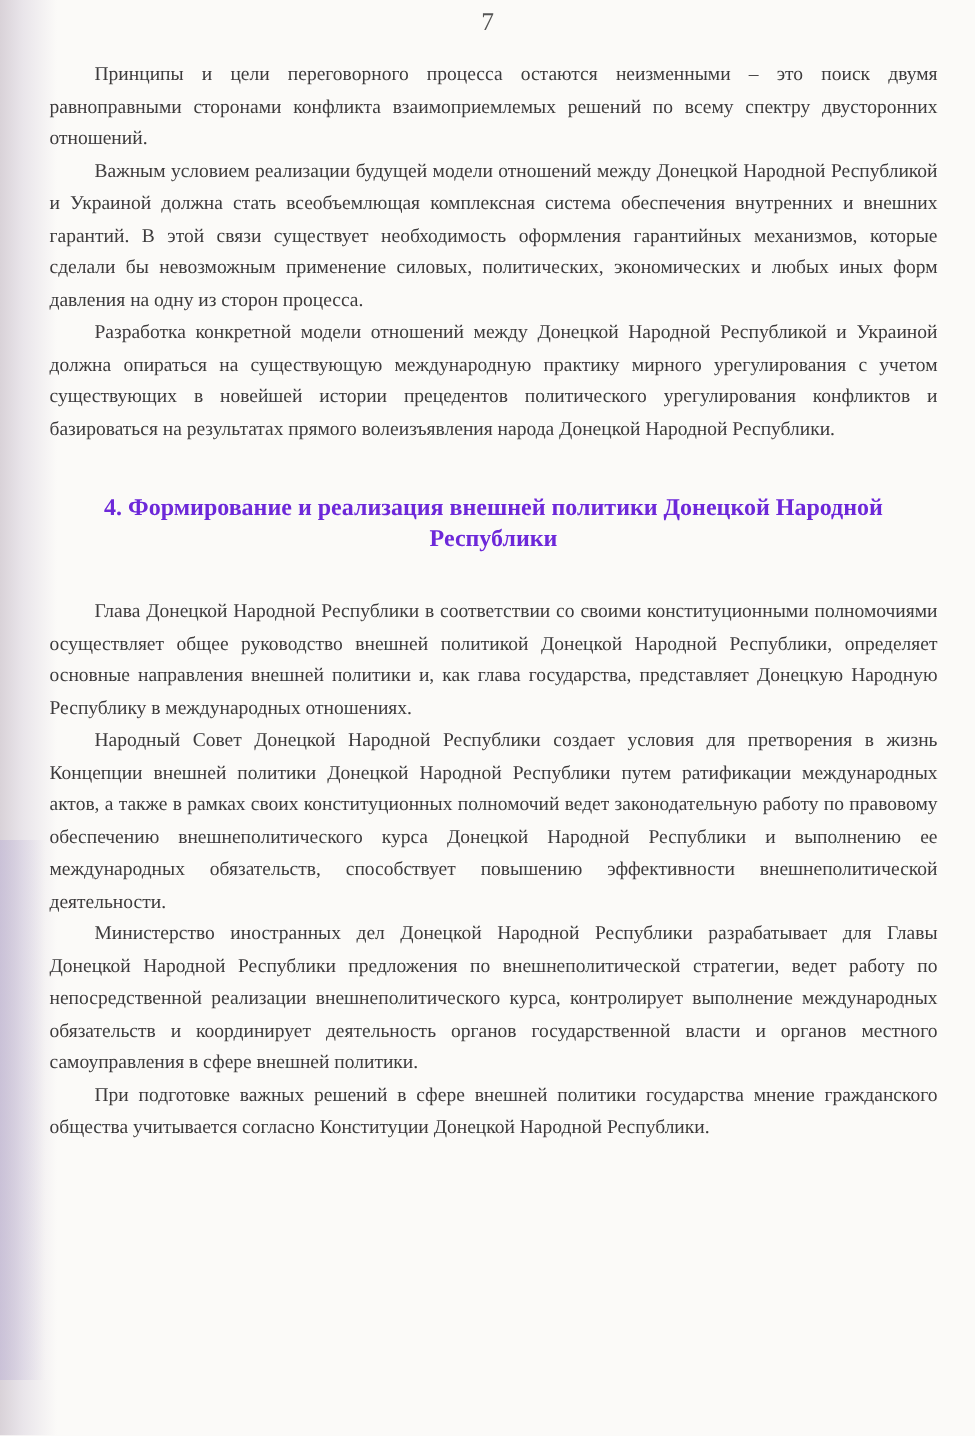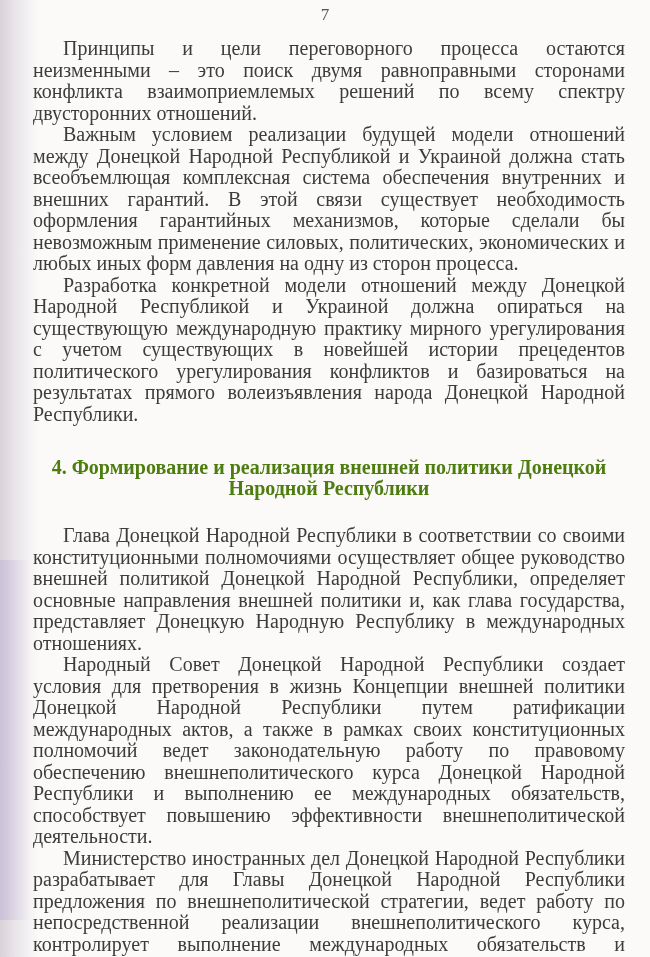--- a/index.html
+++ b/index.html
@@ -16,26 +16,26 @@
   .edge2 {
     position:absolute; left:0; top:560px; width:30px; height:360px;
     background:linear-gradient(90deg,rgba(190,180,215,0.55),rgba(251,250,248,0));
   }
   .page-num {
     position:absolute; top:5px; left:0; width:650px; text-align:center;
     font-size:17px; color:#555;
   }
   .content { position:absolute; left:33px; top:38px; width:592px; }
   p {
-    margin:0; font-size:20px; line-height:21.5px; text-align:justify;
+    margin:0; font-size:13px; line-height:21.5px; text-align:justify;
     text-indent:30px; text-align-last:left;
   }
   h2 {
-    margin:0; font-size:20px; line-height:21px; font-weight:bold; text-align:center;
-    color:#4d7c0f;
+    margin:0; font-size:16px; line-height:21px; font-weight:bold; text-align:center;
+    color:#6d28d9;
   }
 </style>
 </head>
 <body>
 
 <div class="edge"></div>
 <div class="edge2"></div>
 
 <div class="page-num">7</div>
 
@@ -44,13 +44,14 @@
   <p>Важным условием реализации будущей модели отношений между Донецкой Народной Республикой и Украиной должна стать всеобъемлющая комплексная система обеспечения внутренних и внешних гарантий. В этой связи существует необходимость оформления гарантийных механизмов, которые сделали бы невозможным применение силовых, политических, экономических и любых иных форм давления на одну из сторон процесса.</p>
   <p>Разработка конкретной модели отношений между Донецкой Народной Республикой и Украиной должна опираться на существующую международную практику мирного урегулирования с учетом существующих в новейшей истории прецедентов политического урегулирования конфликтов и базироваться на результатах прямого волеизъявления народа Донецкой Народной Республики.</p>
 
   <div style="height:32px"></div>
   <h2 style="padding:0 12px;">4. Формирование и реализация внешней политики Донецкой Народной Республики</h2>
   <div style="height:26px"></div>
 
   <p>Глава Донецкой Народной Республики в соответствии со своими конституционными полномочиями осуществляет общее руководство внешней политикой Донецкой Народной Республики, определяет основные направления внешней политики и, как глава государства, представляет Донецкую Народную Республику в международных отношениях.</p>
   <p>Народный Совет Донецкой Народной Республики создает условия для претворения в жизнь Концепции внешней политики Донецкой Народной Республики путем ратификации международных актов, а также в рамках своих конституционных полномочий ведет законодательную работу по правовому обеспечению внешнеполитического курса Донецкой Народной Республики и выполнению ее международных обязательств, способствует повышению эффективности внешнеполитической деятельности.</p>
   <p>Министерство иностранных дел Донецкой Народной Республики разрабатывает для Главы Донецкой Народной Республики предложения по внешнеполитической стратегии, ведет работу по непосредственной реализации внешнеполитического курса, контролирует выполнение международных обязательств и координирует деятельность органов государственной власти и органов местного самоуправления в сфере внешней политики.</p>
+  <p>При подготовке важных решений в сфере внешней политики государства мнение гражданского общества учитывается согласно Конституции Донецкой Народной Республики.</p>
 </div>
 
 </body></html>

